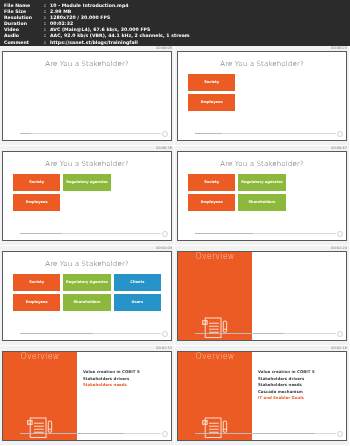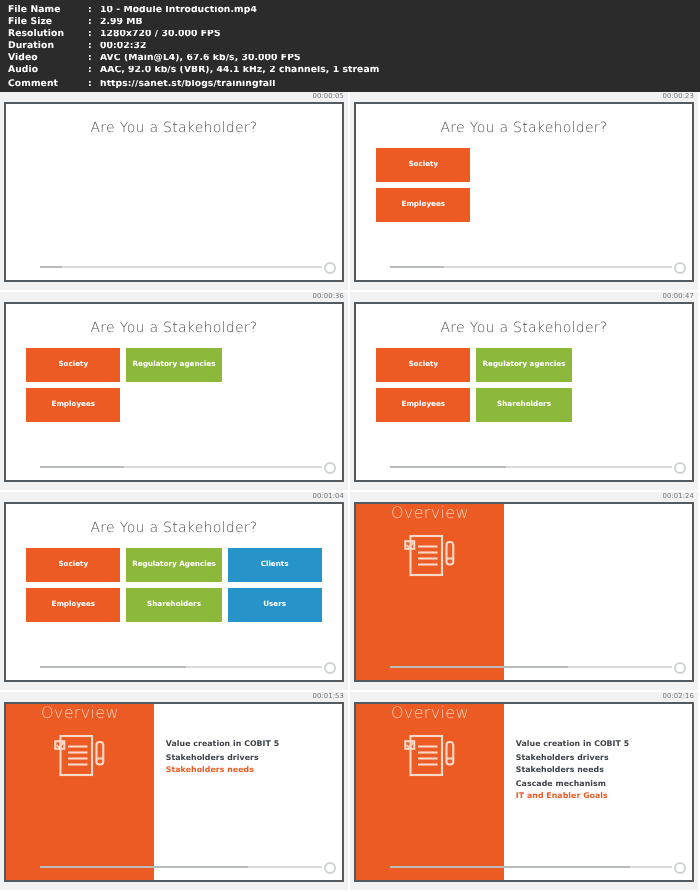--- a/index.html
+++ b/index.html
@@ -136,21 +136,21 @@
     inset: 0;
     display: flex;
     background: #ffffff;
   }
   .ov-left {
     width: 44%;
     background: #ED5B25;
     display: flex;
     flex-direction: column;
     align-items: center;
-    justify-content: flex-start;
+    justify-content: space-between;
     gap: 3px;
   }
   .ov-title {
     color: #f6cdb9;
     font-size: 8px;
     font-weight: 300;
     letter-spacing: 0.02em;
   }
   .ov-icon {
     width: 30px;

